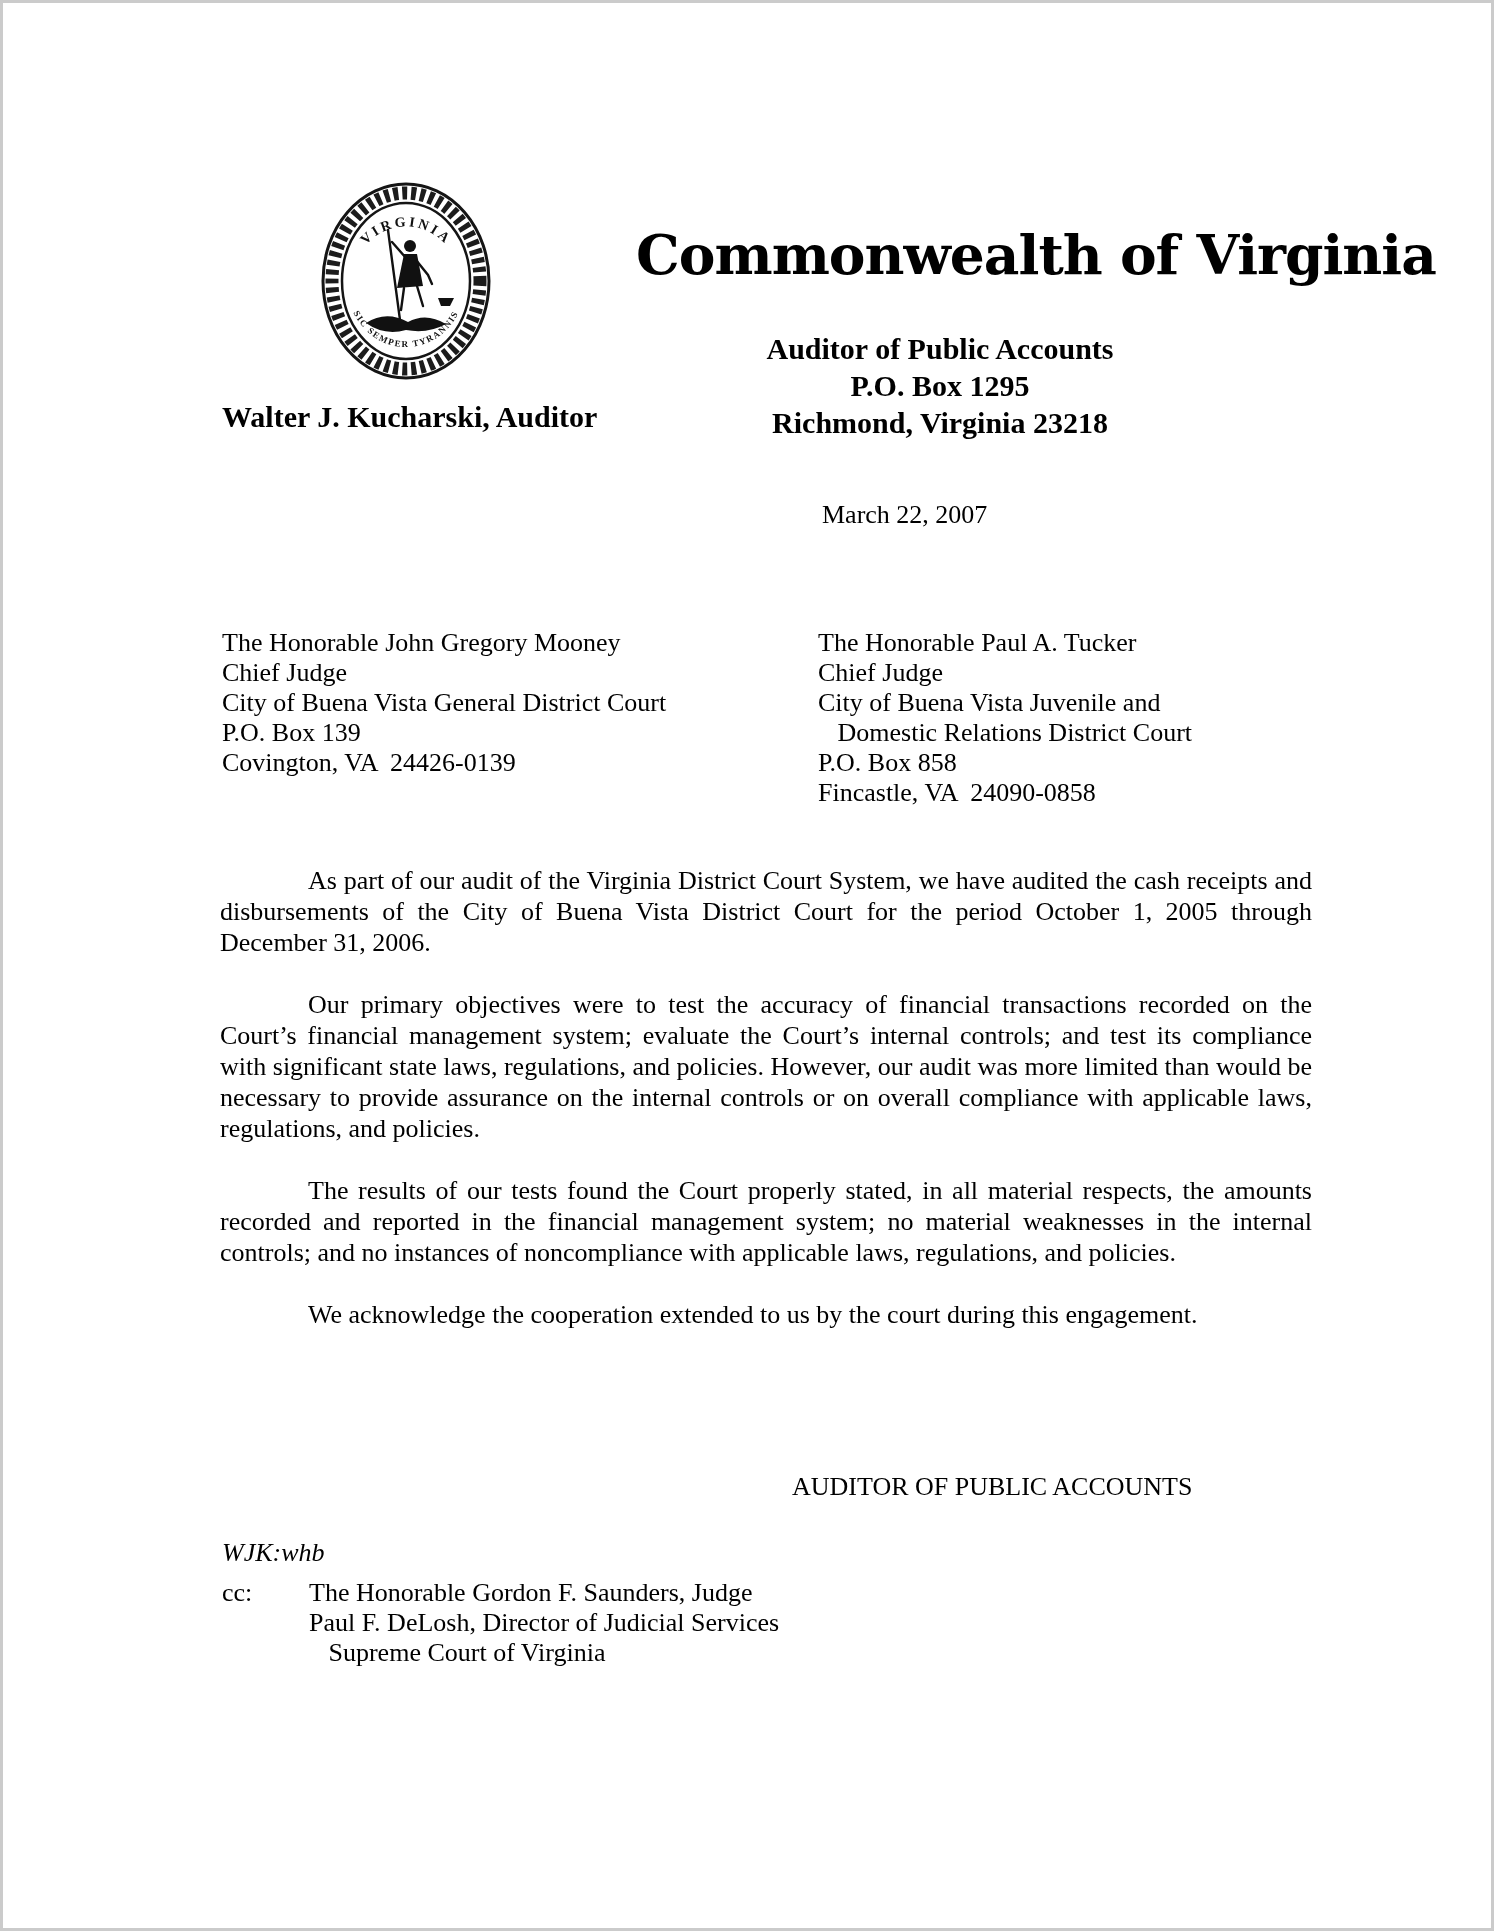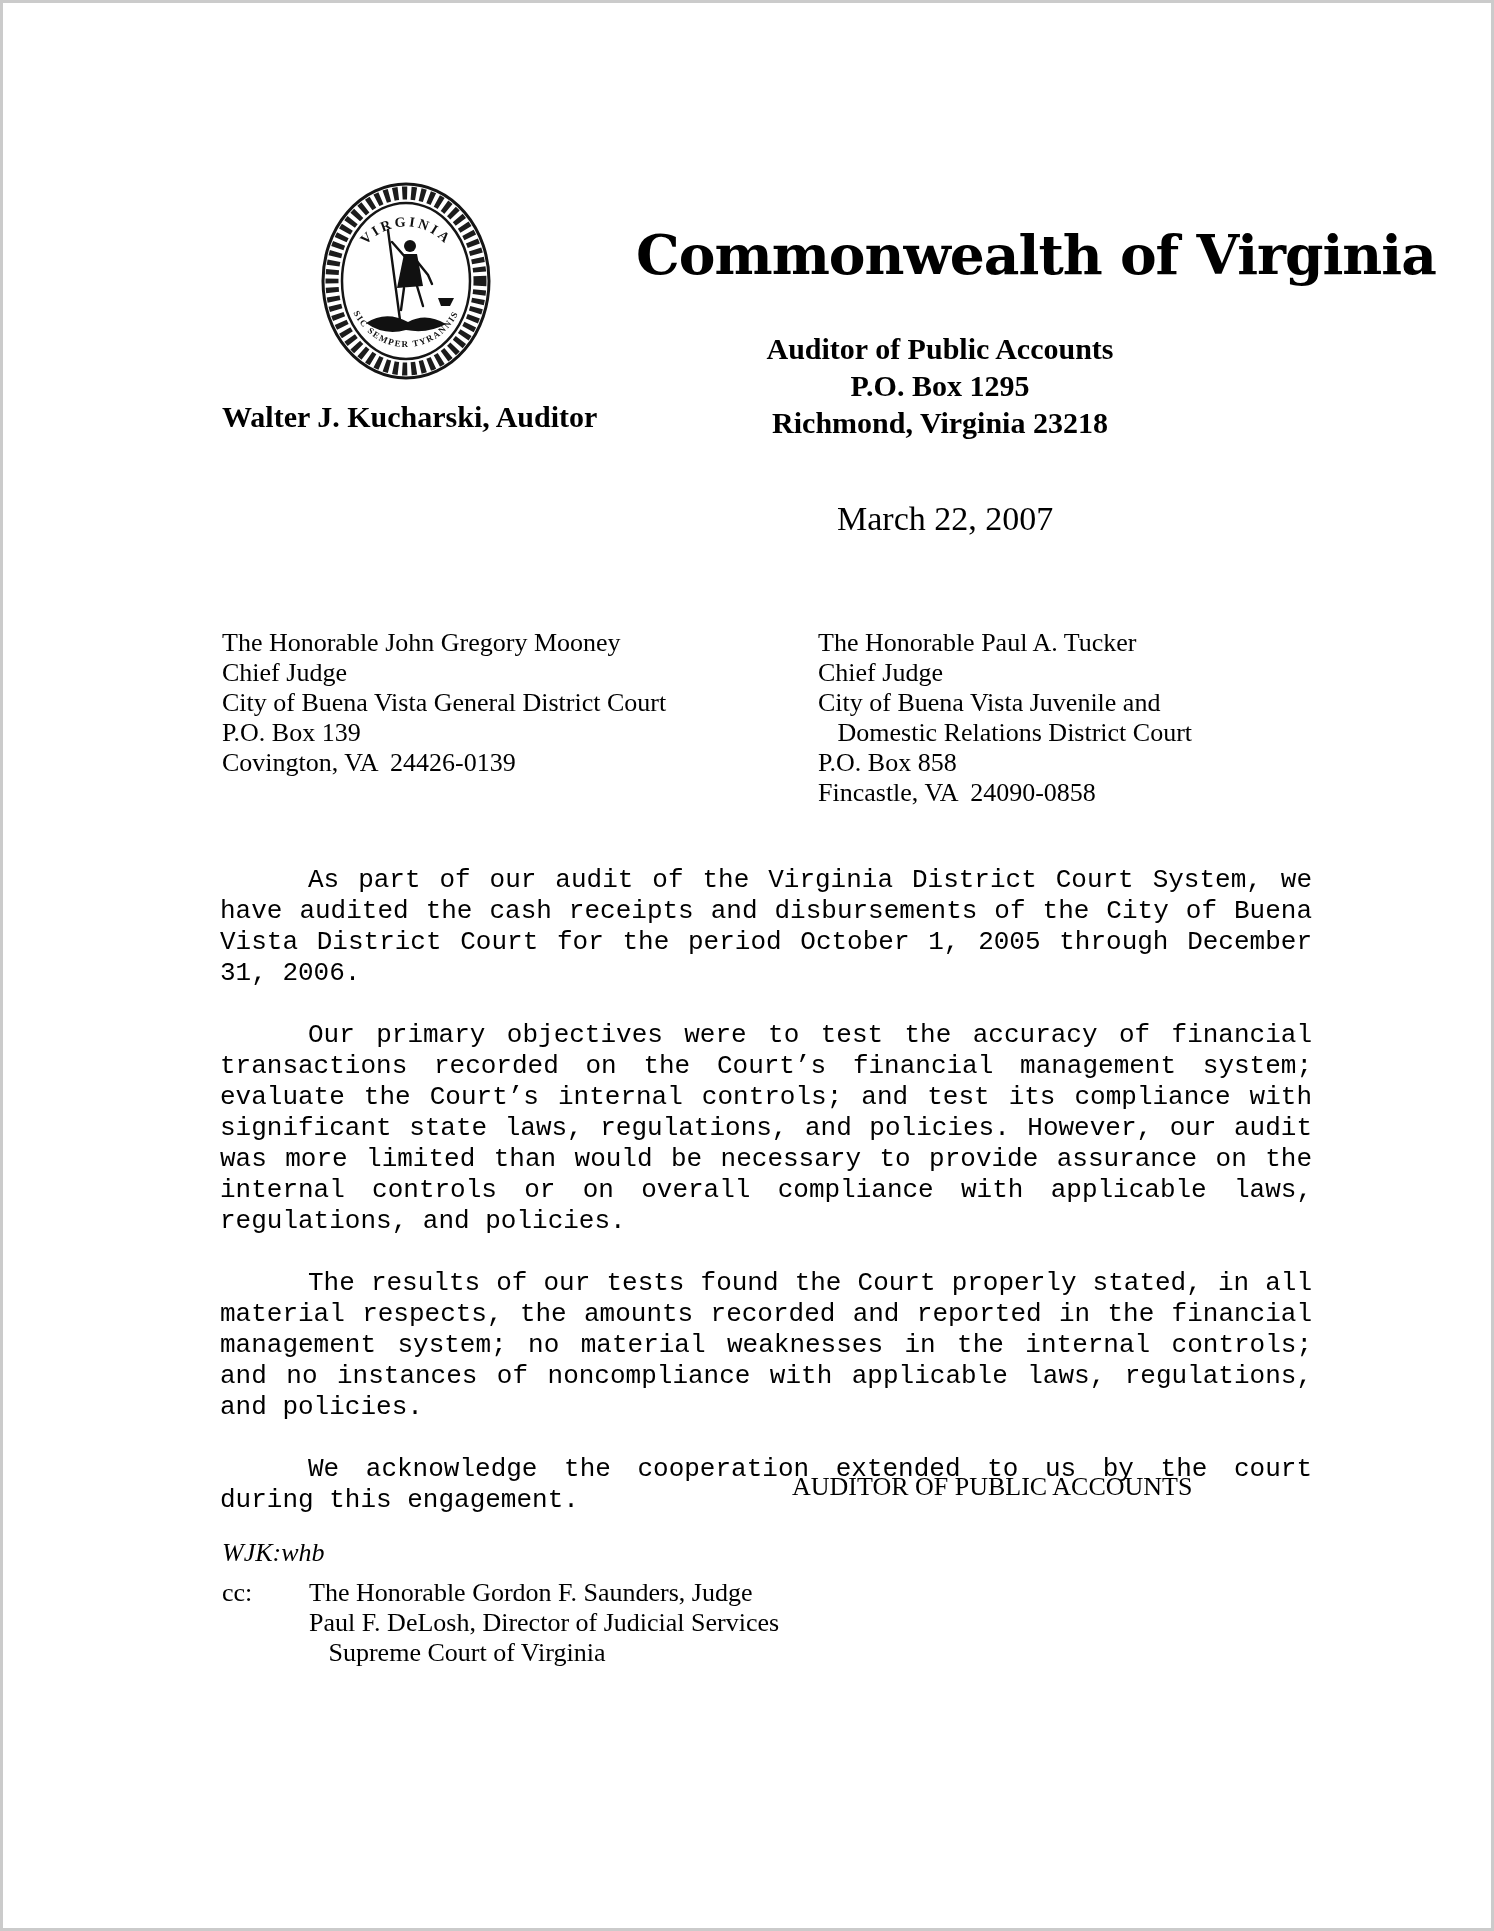--- a/index.html
+++ b/index.html
@@ -41,41 +41,39 @@
   }
   .lh-auditor {
     position: absolute; left: 222px; top: 400px;
     font-weight: bold;
     font-size: 30px;
     white-space: nowrap;
   }
 
   .date {
     position: absolute; left: 822px; top: 500px;
-    font-size: 34px;
-    margin-left: 15px;
+    font-size: 26px;
   }
 
   .recipient {
     position: absolute; top: 628px;
     font-size: 26px; line-height: 30px;
   }
   .recipient-left  { left: 222px; }
   .recipient-right { left: 818px; }
   .addr-line { white-space: pre-wrap; }
 
   .body-text {
     position: absolute; left: 220px; top: 865px; width: 1092px;
     font-size: 26px; line-height: 31px;
   }
   .para {
     margin: 0 0 31px 0;
     text-align: justify;
     text-indent: 88px;
-    font-family: Liberation Mono, monospace;
   }
 
   .signature {
     position: absolute; left: 792px; top: 1472px;
     font-size: 26px;
     white-space: nowrap;
   }
   .reference {
     position: absolute; left: 222px; top: 1538px;
     font-size: 26px;

